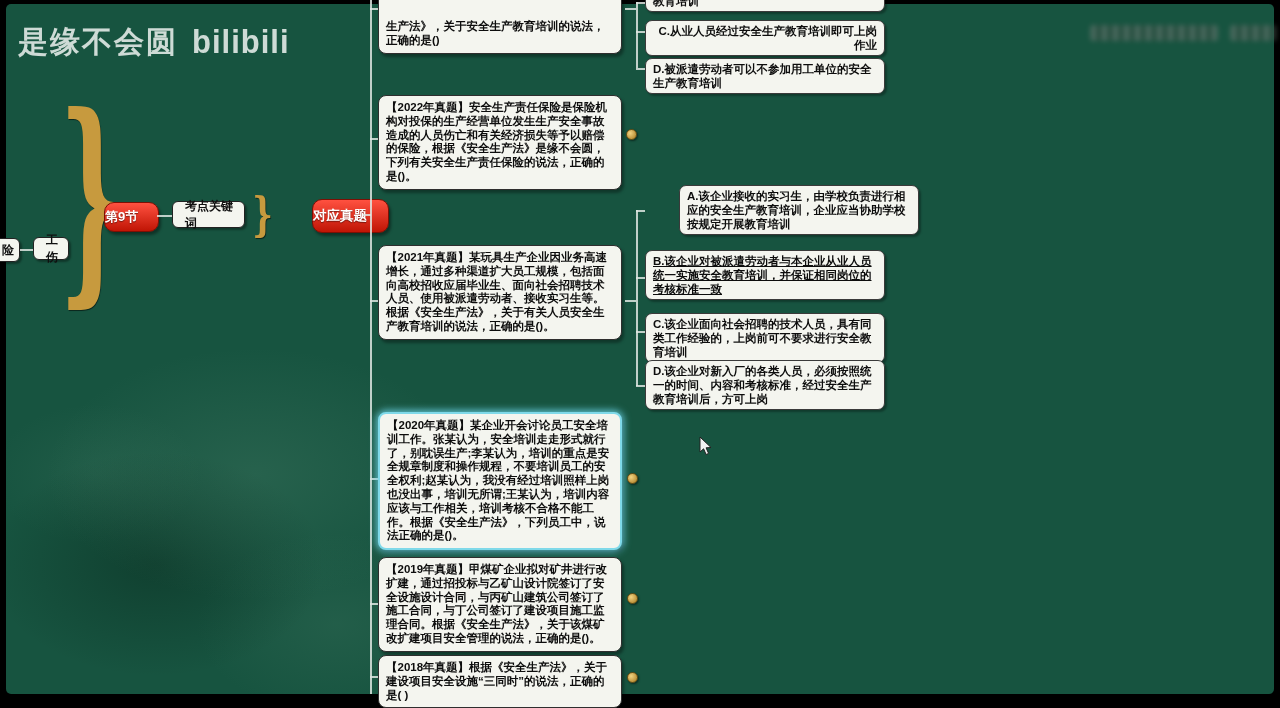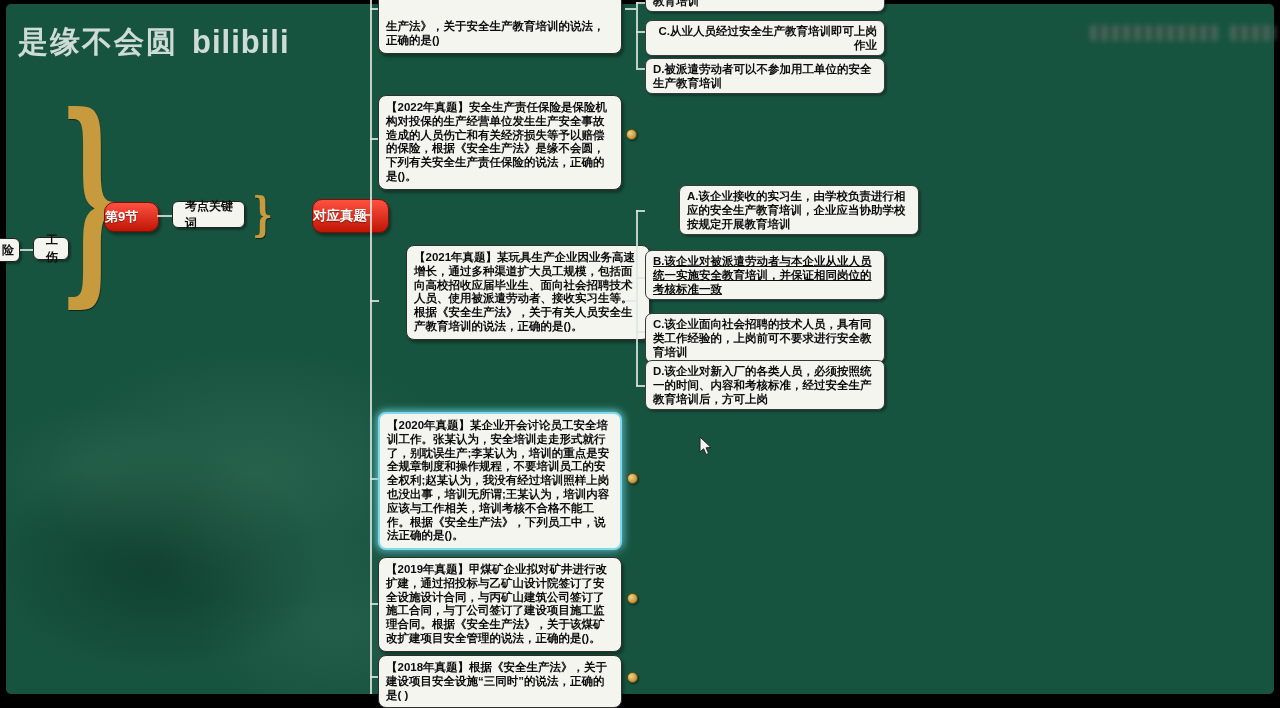--- a/index.html
+++ b/index.html
@@ -87,21 +87,21 @@
   <div class="hline" style="left:370px;top:478px;width:9px;"></div>
   <div class="hline" style="left:370px;top:603px;width:9px;"></div>
   <div class="hline" style="left:370px;top:676px;width:9px;"></div>
 
   <div class="qnode" style="left:378px;top:-40px;height:94px;display:flex;align-items:flex-end;">
     <span>生产法》，关于安全生产教育培训的说法，正确的是()</span>
   </div>
   <div class="qnode" style="left:378px;top:95px;">
     <span>【2022年真题】安全生产责任保险是保险机构对投保的生产经营单位发生生产安全事故造成的人员伤亡和有关经济损失等予以赔偿的保险，根据《安全生产法》是缘不会圆，下列有关安全生产责任保险的说法，正确的是()。</span>
   </div>
-  <div class="qnode" style="left:378px;top:245px;margin-left:28px;">
+  <div class="qnode" style="left:378px;top:245px;">
     <span>【2021年真题】某玩具生产企业因业务高速增长，通过多种渠道扩大员工规模，包括面向高校招收应届毕业生、面向社会招聘技术人员、使用被派遣劳动者、接收实习生等。根据《安全生产法》，关于有关人员安全生产教育培训的说法，正确的是()。</span>
   </div>
   <div class="qnode selected" style="left:378px;top:412px;">
     <span>【2020年真题】某企业开会讨论员工安全培训工作。张某认为，安全培训走走形式就行了，别耽误生产;李某认为，培训的重点是安全规章制度和操作规程，不要培训员工的安全权利;赵某认为，我没有经过培训照样上岗也没出事，培训无所谓;王某认为，培训内容应该与工作相关，培训考核不合格不能工作。根据《安全生产法》，下列员工中，说法正确的是()。</span>
   </div>
   <div class="qnode" style="left:378px;top:557px;">
     <span>【2019年真题】甲煤矿企业拟对矿井进行改扩建，通过招投标与乙矿山设计院签订了安全设施设计合同，与丙矿山建筑公司签订了施工合同，与丁公司签订了建设项目施工监理合同。根据《安全生产法》，关于该煤矿改扩建项目安全管理的说法，正确的是()。</span>
   </div>
   <div class="qnode" style="left:378px;top:655px;">
     <span>【2018年真题】根据《安全生产法》，关于建设项目安全设施“三同时”的说法，正确的是( )</span>

